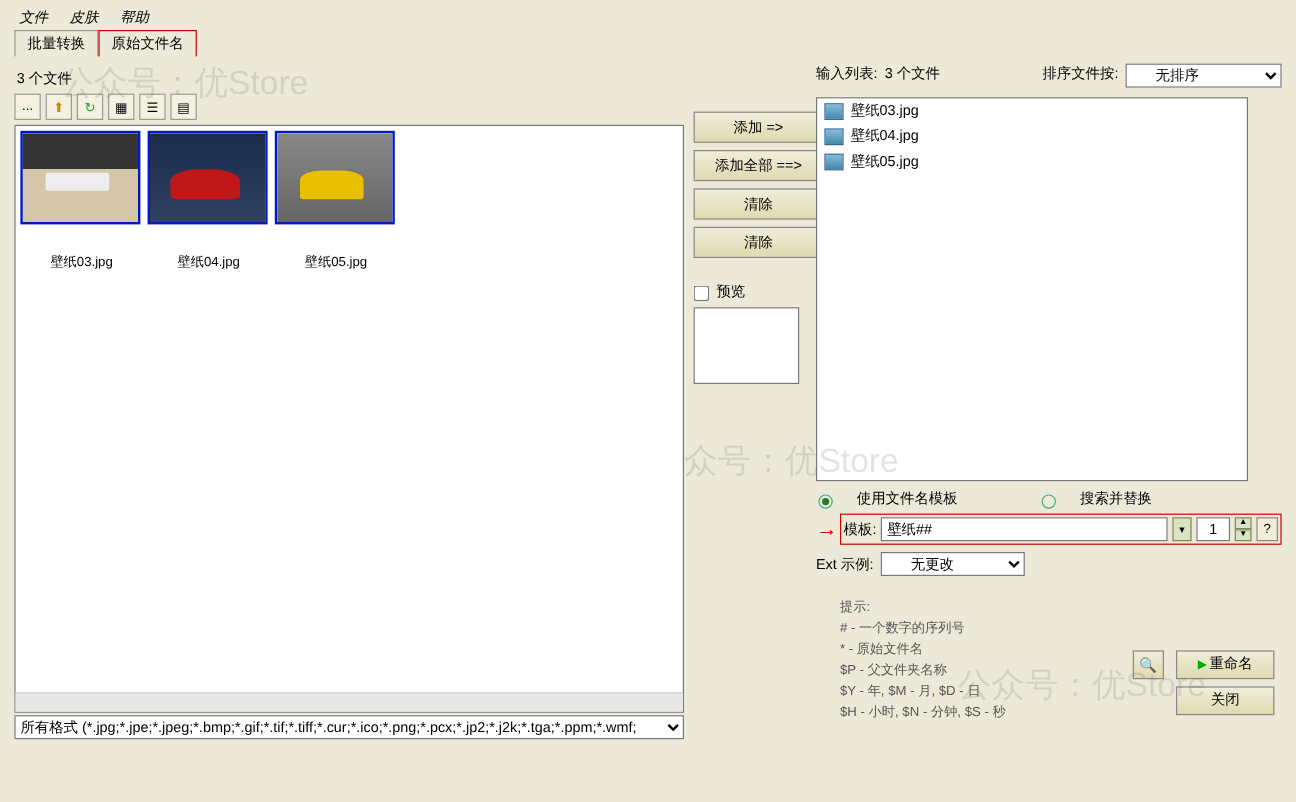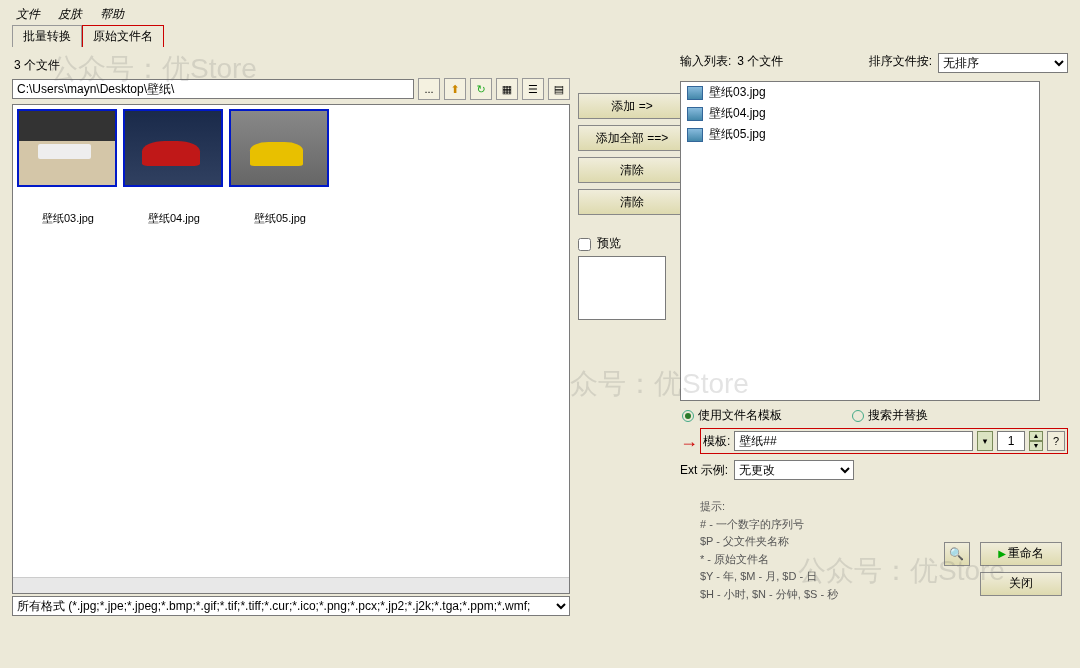--- a/index.html
+++ b/index.html
@@ -30,27 +30,27 @@
 .thumb { width: 102px; }
 .thumbimg { width: 100px; height: 78px; border: 2px solid #0018c8; display: flex; align-items: center; justify-content: center; overflow: hidden; }
 .thumb .cap { text-align: center; font-size: 11px; padding-top: 24px; }
 .scroll-h { height: 16px; border-top: 1px solid #ccc; background: #e8e8e8; position: absolute; bottom: 0; left: 0; right: 0; }
 
 .formatsel { width: 100%; border: 1px solid #7a7a7a; background: #fff; font-size: 12px; height: 20px; margin-top: 2px; }
 
 .mbtn { width: 108px; height: 26px; border: 1px solid #888; background: linear-gradient(#f0eddb,#dedaaf); margin-bottom: 6px; cursor: pointer; font-size: 12px; }
 
 .rrow { display: flex; align-items: flex-start; gap: 6px; margin-bottom: 8px; }
-.rselect { border: 1px solid #7a7a7a; background: #fff; font-size: 12px; height: 20px; }
+.rselect { border: 1px solid #7a7a7a; background: #fff; font-size: 12px; height: 20px; padding-left: 20px; }
 .rlist { border: 1px solid #7a7a7a; background: #fff; height: 320px; width: 360px; }
 .rlist .item { display: flex; align-items: center; gap: 6px; padding: 2px 6px; }
 .ricon { width: 16px; height: 14px; background: linear-gradient(#8bd, #48a); border: 1px solid #369; }
 
 .radios { display: flex; gap: 70px; padding: 6px 0 4px 2px; }
-.radios label { display: flex; align-items: center; gap: 4px; cursor: pointer; font-family: Liberation Serif, serif; }
+.radios label { display: flex; align-items: flex-end; gap: 20px; cursor: pointer; font-family: Liberation Serif, serif; }
 .radio-dot { width: 12px; height: 12px; border: 1px solid #4a8; border-radius: 50%; display: inline-flex; align-items: center; justify-content: center; }
 .radio-dot.sel::after { content: ""; width: 6px; height: 6px; background: #2a7a2a; border-radius: 50%; }
 
 .template-row { display: flex; align-items: center; gap: 4px; border: 1.5px solid #c00; padding: 2px; }
 .tinput { flex: 1; border: 1px solid #7a7a7a; background: #fff; height: 20px; padding: 0 4px; font-size: 12px; }
 .tdd { width: 16px; height: 20px; border: 1px solid #7a8a5a; background: #dbe4c2; cursor: pointer; display: flex; align-items: center; justify-content: center; font-size: 9px; }
 .tspin { width: 28px; border: 1px solid #7a7a7a; background: #fff; height: 20px; text-align: center; font-size: 12px; }
 .tspinbtn { width: 14px; height: 20px; display: flex; flex-direction: column; }
 .tspinbtn div { flex:1; border: 1px solid #7a8a5a; background: #dbe4c2; font-size: 7px; text-align: center; line-height: 8px; cursor: pointer;}
 .thelp { width: 18px; height: 20px; border: 1px solid #888; background: #f0eddb; cursor: pointer; font-size: 11px; }
@@ -95,21 +95,20 @@
 
 <div class="watermark" style="left:50px;top:50px">公众号：优Store</div>
 <div class="watermark" style="left:290px;top:230px">公众号：优Store</div>
 <div class="watermark" style="left:542px;top:365px">公众号：优Store</div>
 <div class="watermark" style="left:798px;top:552px">公众号：优Store</div>
 
 <div class="main">
   <div class="left">
     <div class="count">3 个文件</div>
     <div class="pathrow">
-      <input class="path" value="C:\Users\mayn\Desktop\壁纸\" style="">
       <div class="sq">...</div>
       <div class="sq" style="color:#c80">⬆</div>
       <div class="sq" style="color:#2a2">↻</div>
       <div class="sq">▦</div>
       <div class="sq">☰</div>
       <div class="sq">▤</div>
     </div>
     <div class="thumbbox">
       <div class="thumbs">
         <div class="thumb">
@@ -202,22 +201,22 @@
     </div>
 
     <div class="extrow">
       <span>Ext 示例:</span>
       <select class="rselect extsel"><option>无更改</option></select>
     </div>
 
     <div class="hints">
       <div>提示:</div>
       <div># - 一个数字的序列号</div>
+      <div>* - 原始文件名</div>
       <div>$P - 父文件夹名称</div>
-      <div>* - 原始文件名</div>
       <div>$Y - 年,    $M - 月,    $D - 日</div>
       <div>$H - 小时,    $N - 分钟,    $S - 秒</div>
     </div>
 
     <div class="btnrow">
       <div class="bbtn small">
           <span>🔍</span>
         </div>
       <div class="bbtn">
           <span class="tri">▶</span>

